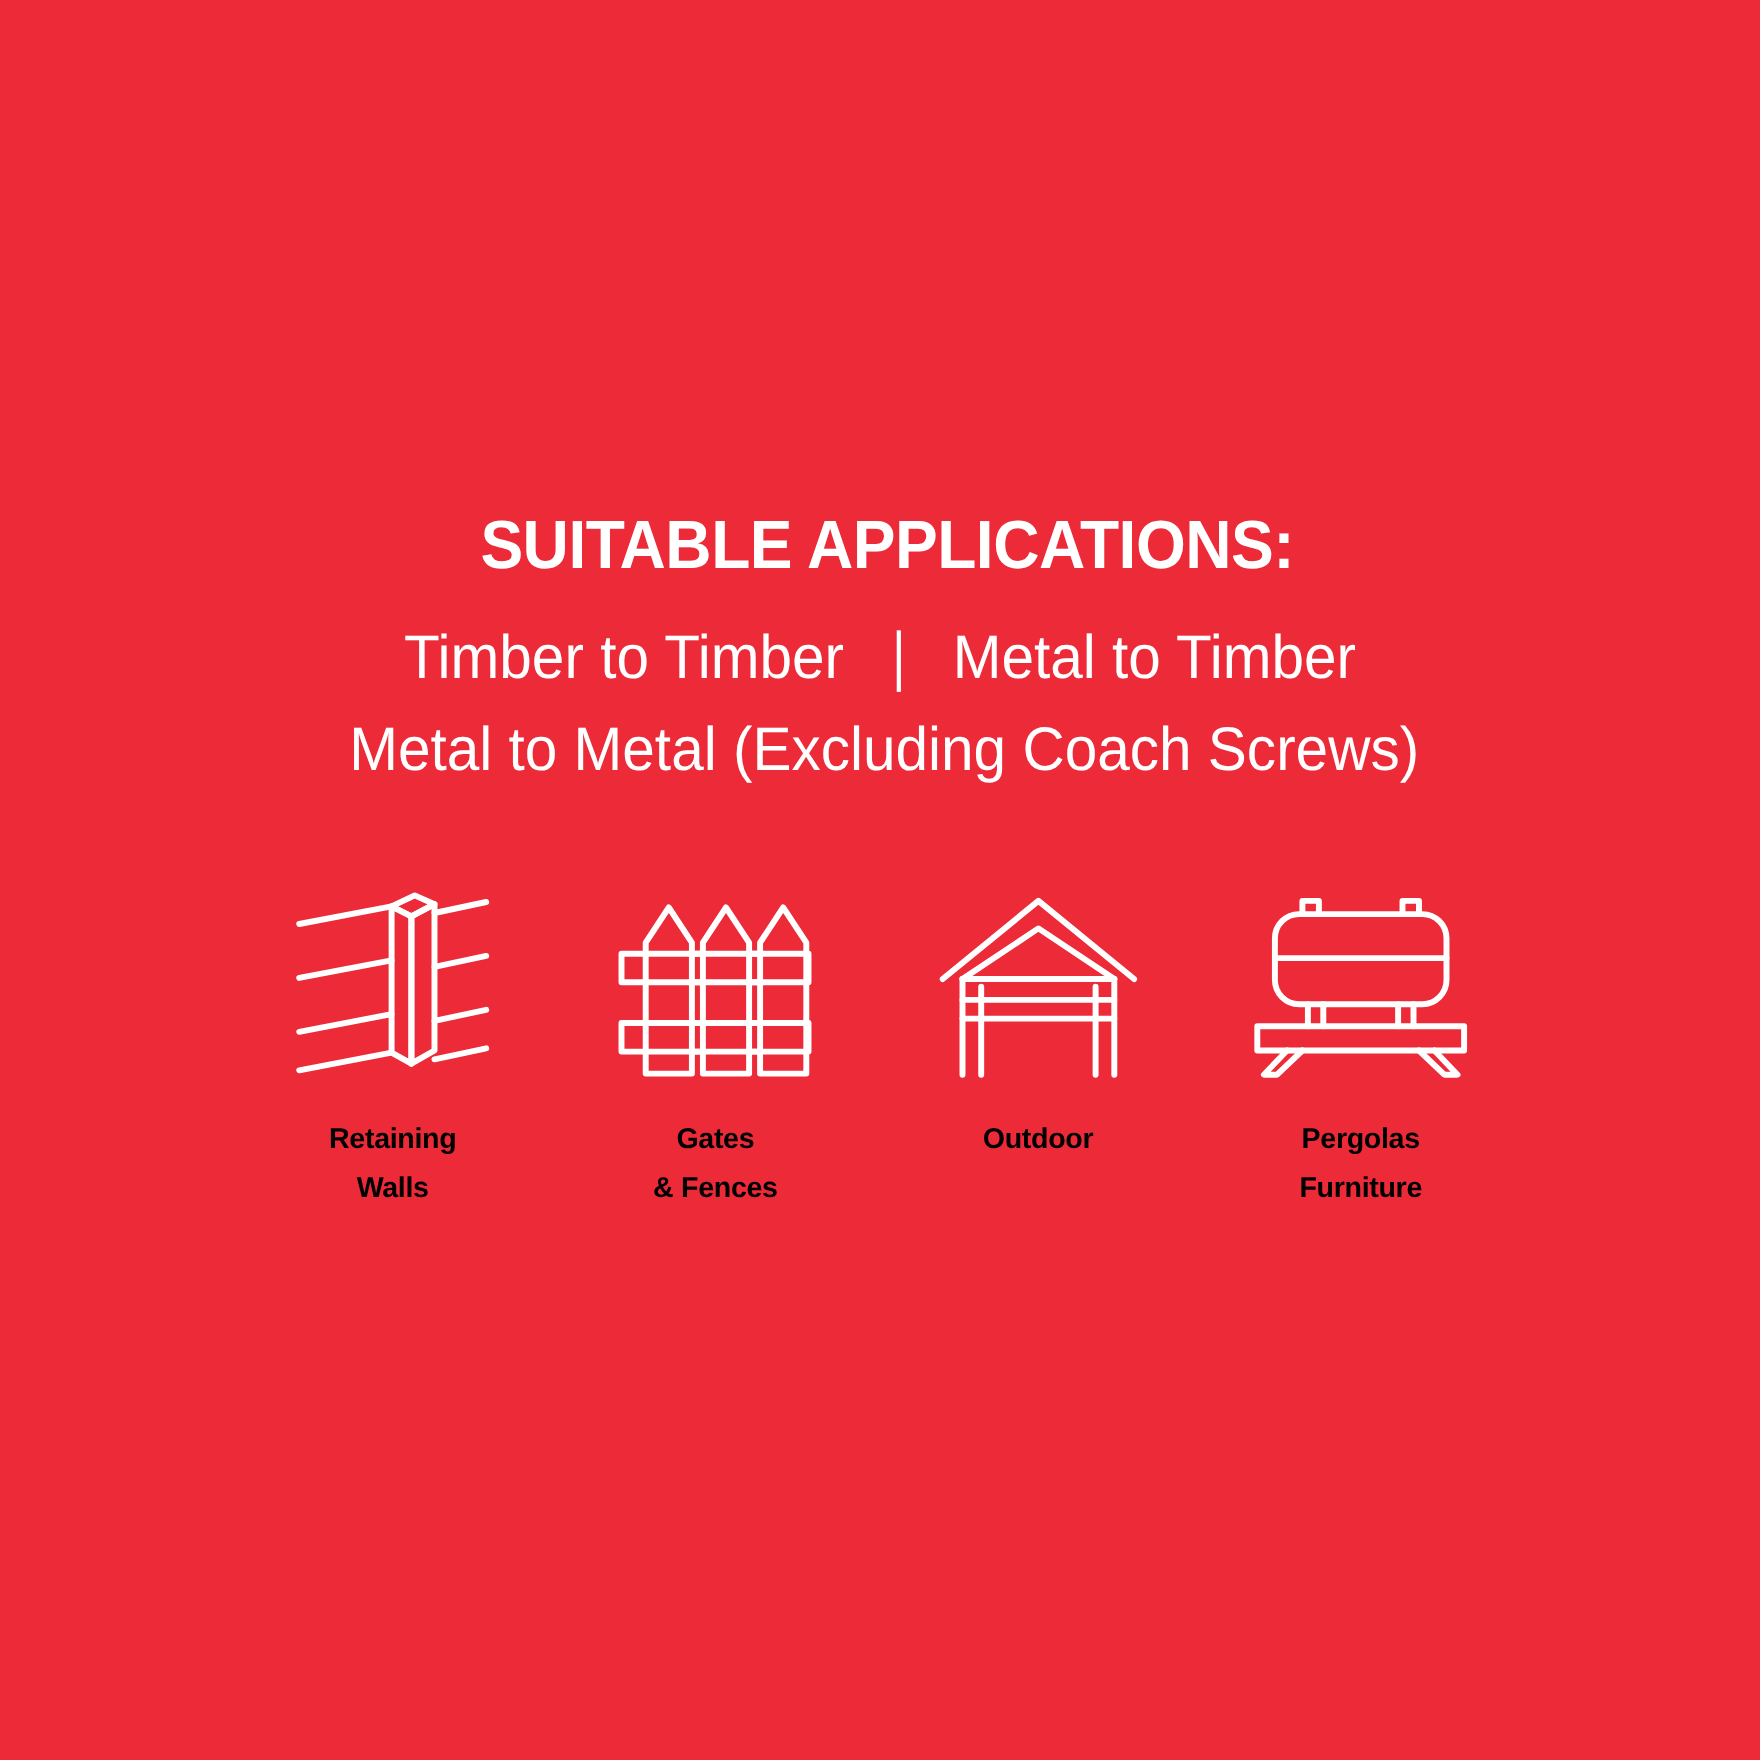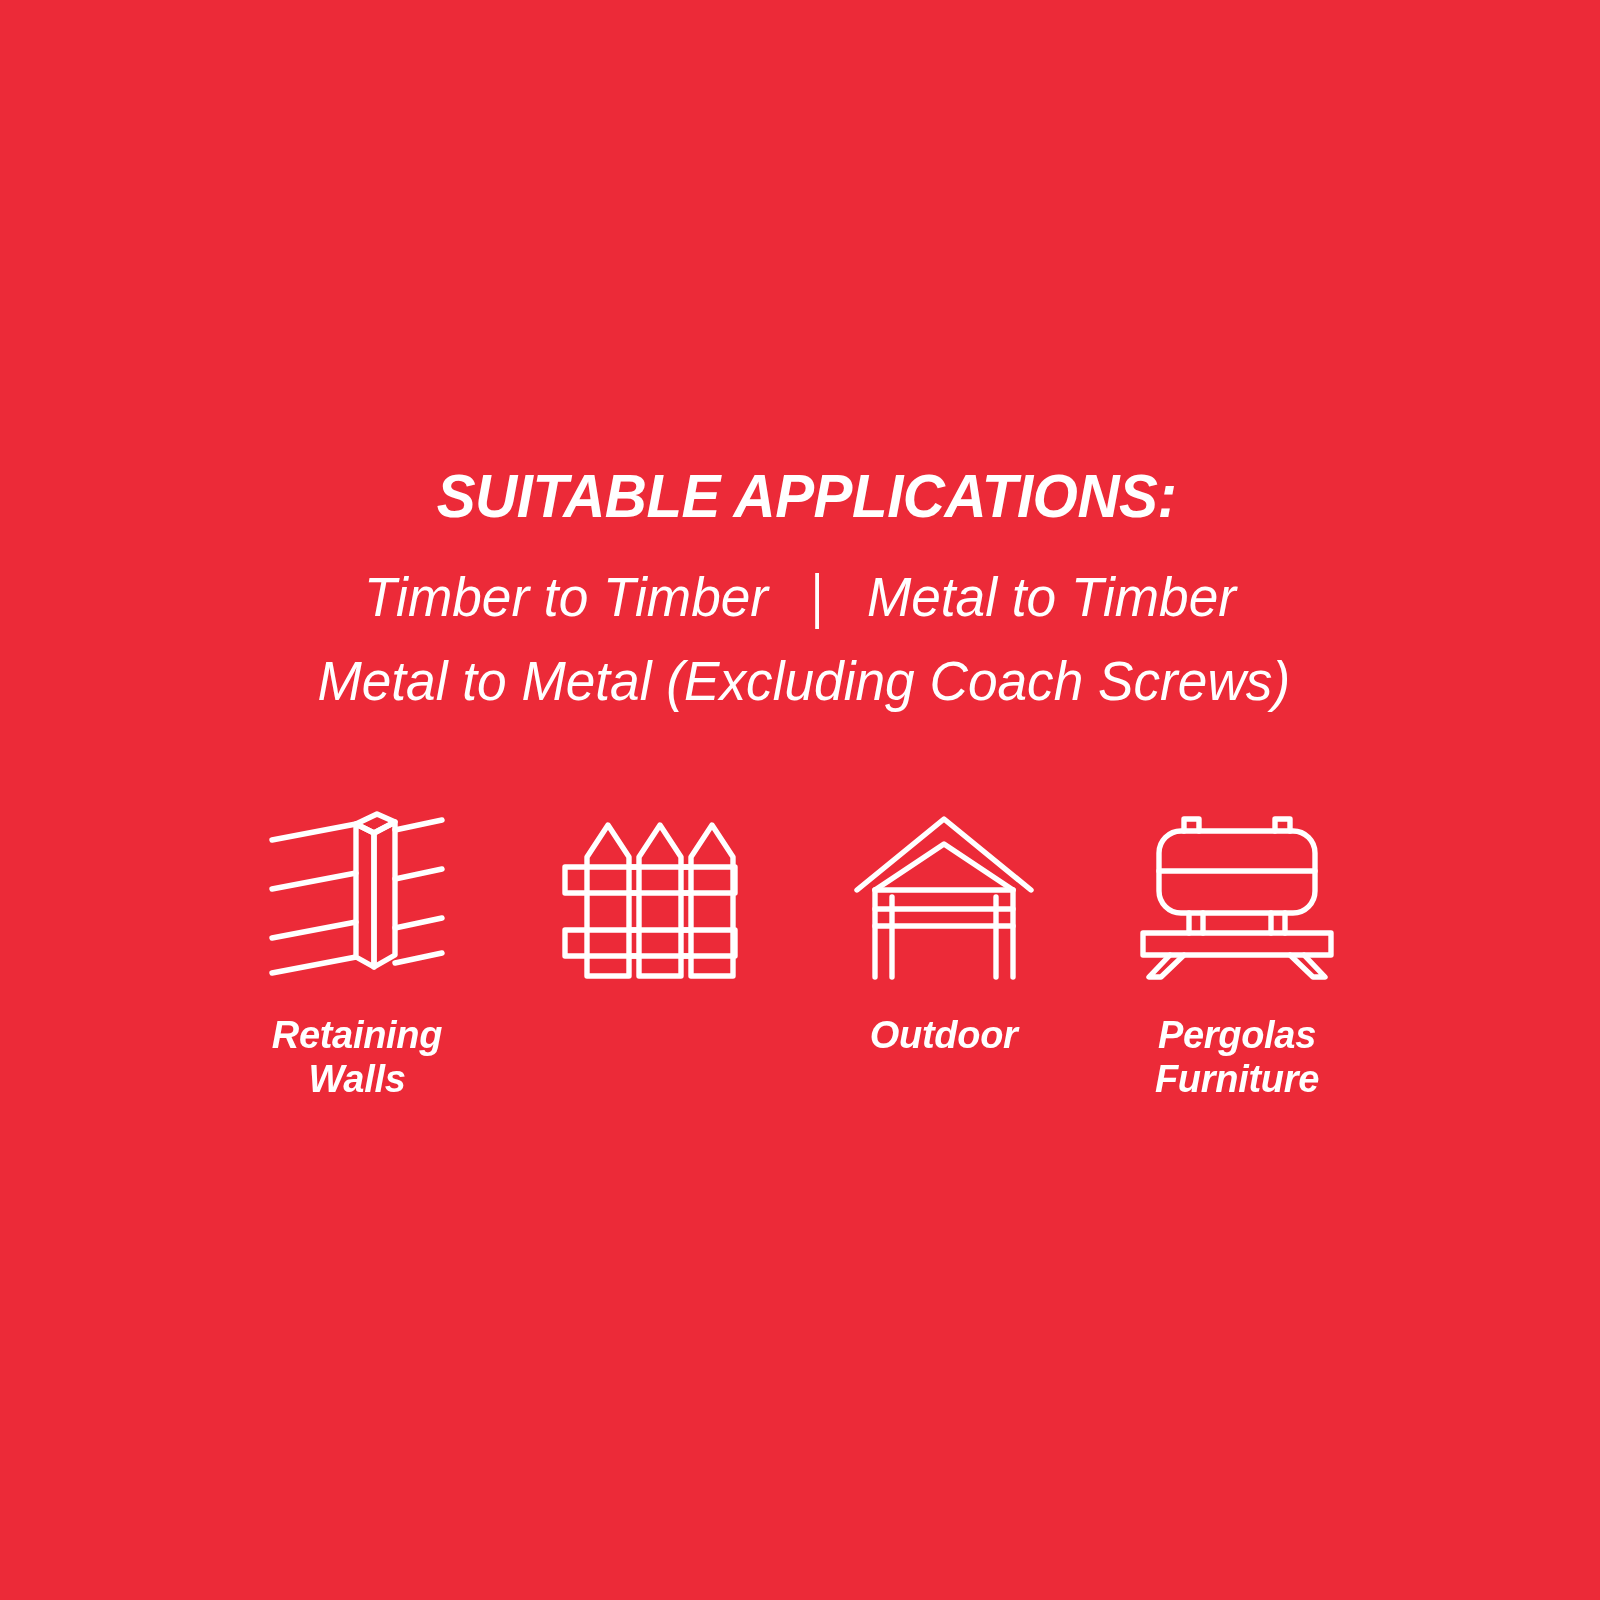--- a/index.html
+++ b/index.html
@@ -12,21 +12,20 @@
     height: 1600px;
     background: #ec2a38;
     font-family: "Liberation Sans", sans-serif;
     overflow: hidden;
   }
 
   .stage {
     position: relative;
     width: 1600px;
     height: 1218px;
-    font-style: italic;
   }
 
   
   .heading-block {
     position: absolute;
     left: 0;
     top: 462px;
     width: 1600px;
     text-align: center;
   }
@@ -103,24 +102,24 @@
 
   .icon-art {
     height: 185px;
     display: flex;
     align-items: center;
     justify-content: center;
   }
 
   .icon-label {
     margin-top: 28px;
-    color: #ffffff;
+    color: #000000;
     font-family: "Liberation Sans", sans-serif;
     font-weight: 700;
-    font-size: 38px;
+    font-size: 26px;
     line-height: 44px;
     text-align: center;
     letter-spacing: -0.3px;
     white-space: pre-line;
   }
 </style>
 </head>
 <body style="background: rgb(236, 42, 56);">
 
 <div class="stage">
@@ -182,20 +181,22 @@
           <line x1="74" y1="62" x2="84" y2="62"></line>
           <line x1="74" y1="88" x2="84" y2="88"></line>
           <line x1="126" y1="62" x2="136" y2="62"></line>
           <line x1="126" y1="88" x2="136" y2="88"></line>
           <line x1="74" y1="125" x2="84" y2="125"></line>
           <line x1="74" y1="151" x2="84" y2="151"></line>
           <line x1="126" y1="125" x2="136" y2="125"></line>
           <line x1="126" y1="151" x2="136" y2="151"></line>
         </svg>
       </div>
+      <div class="icon-label">Gates
+&amp; Fences</div>
     </div>
 
     <div class="icon-cell c2">
       <div class="icon-art">
         <svg width="190" height="175" viewBox="0 0 190 175" fill="none" stroke="#ffffff" stroke-width="5.4" stroke-linecap="round" stroke-linejoin="round">
 
           <path d="M8 85 L95 14 L182 85"></path>
 
           <path d="M26 85 L95 39 L164 85"></path>
 

